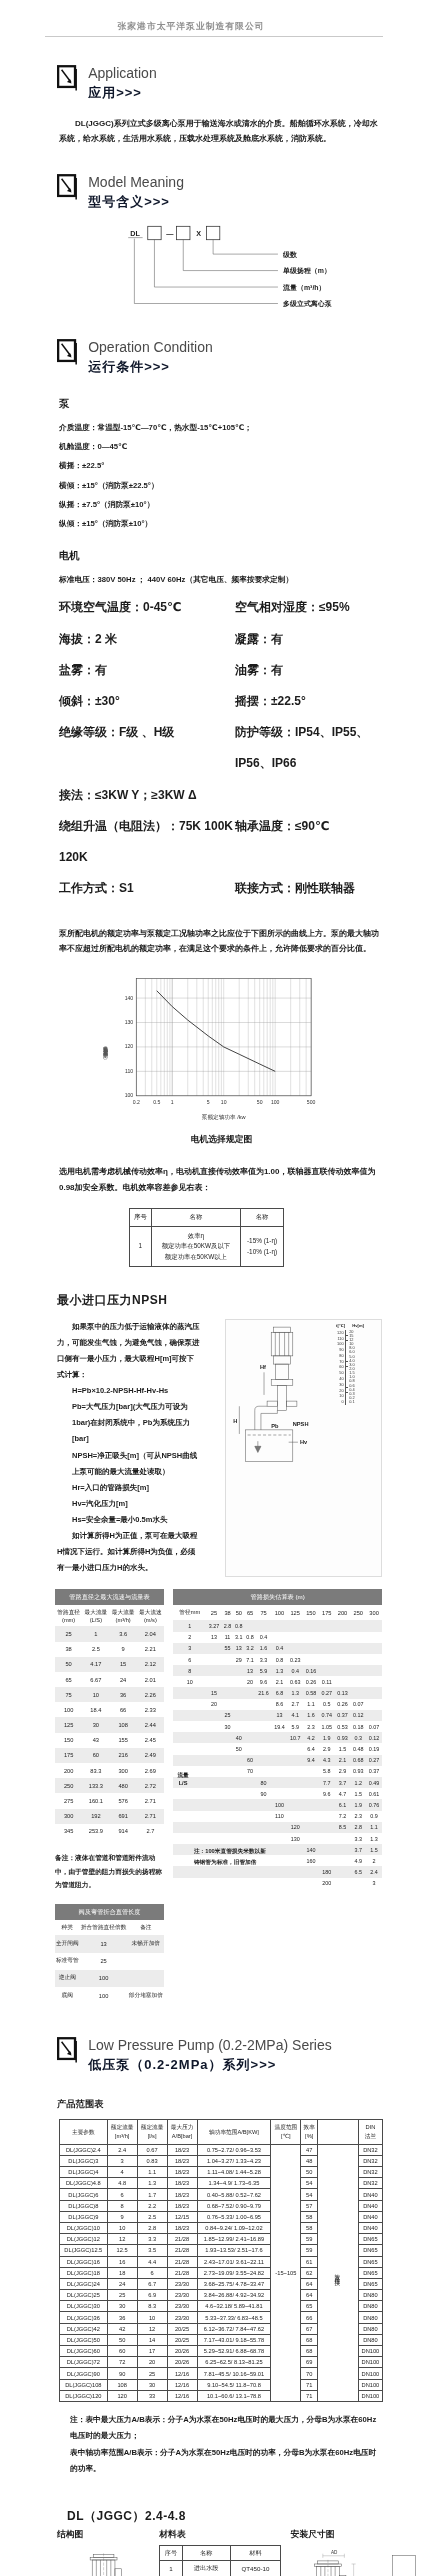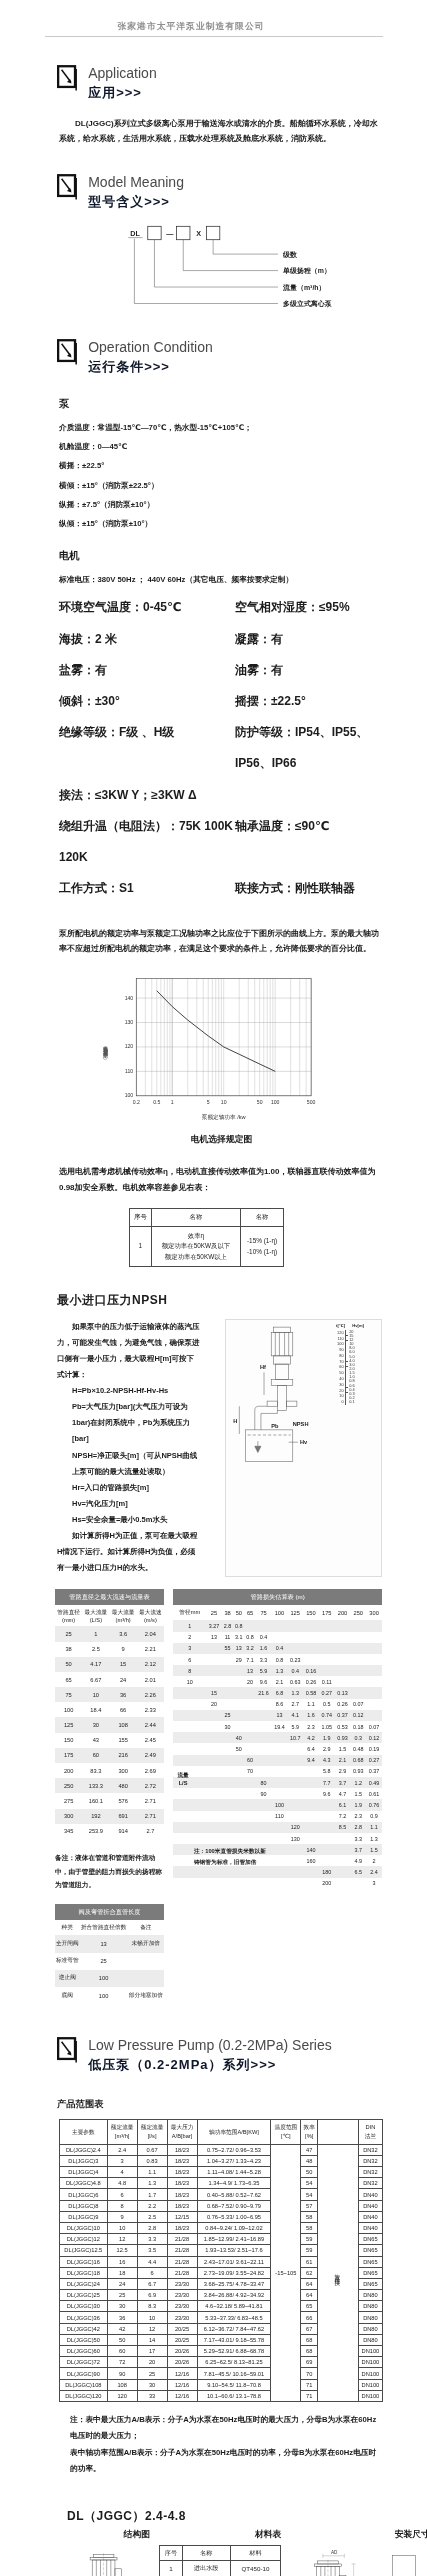--- a/index.html
+++ b/index.html
@@ -68,21 +68,21 @@
   .block-title { margin:17.5px 0 0 57px; font-size:9.3px; font-weight:bold; }
   .product-table { margin:8.2px 0 0 59px; font-size:5.7px; width:324px; }
   .product-table th { padding:3.1px 1px; line-height:1.5; white-space:pre-line; }
   .product-table td { padding:2.1px 1px; height:9.3px; }
   .vcell { writing-mode:vertical-rl; letter-spacing:2.1px; }
   .tnotes { margin:10.3px 49px 0 70px; font-size:7.7px; font-weight:bold; line-height:2.1; }
 
   
   .model-heading { margin:31px 0 0 67px; font-size:12px; font-weight:bold; letter-spacing:0.5px; }
   .fig-row { display:flex; margin:4.1px 31px 0 57px; gap:9.3px; align-items:flex-start; }
-  .fig-label { font-size:8.8px; font-weight:bold; margin-bottom:4.1px;text-align:right; }
+  .fig-label { font-size:8.8px; font-weight:bold; margin-bottom:4.1px; }
   .mat-table { font-size:6.2px; width:122px; }
   .mat-table th, .mat-table td { padding:2.6px 1.5px; }
   .drawing { background:#fff; }
 
   
   .dimtable { font-size:5.7px; }
   .dimtable th, .dimtable td { padding:1.5px 1px; height:8.8px; }
   .dims-flex { display:flex; gap:18.5px; margin:8.2px 0 0 67px; }
 
   svg text { font-family:"Liberation Sans","DejaVu Sans",sans-serif; }

